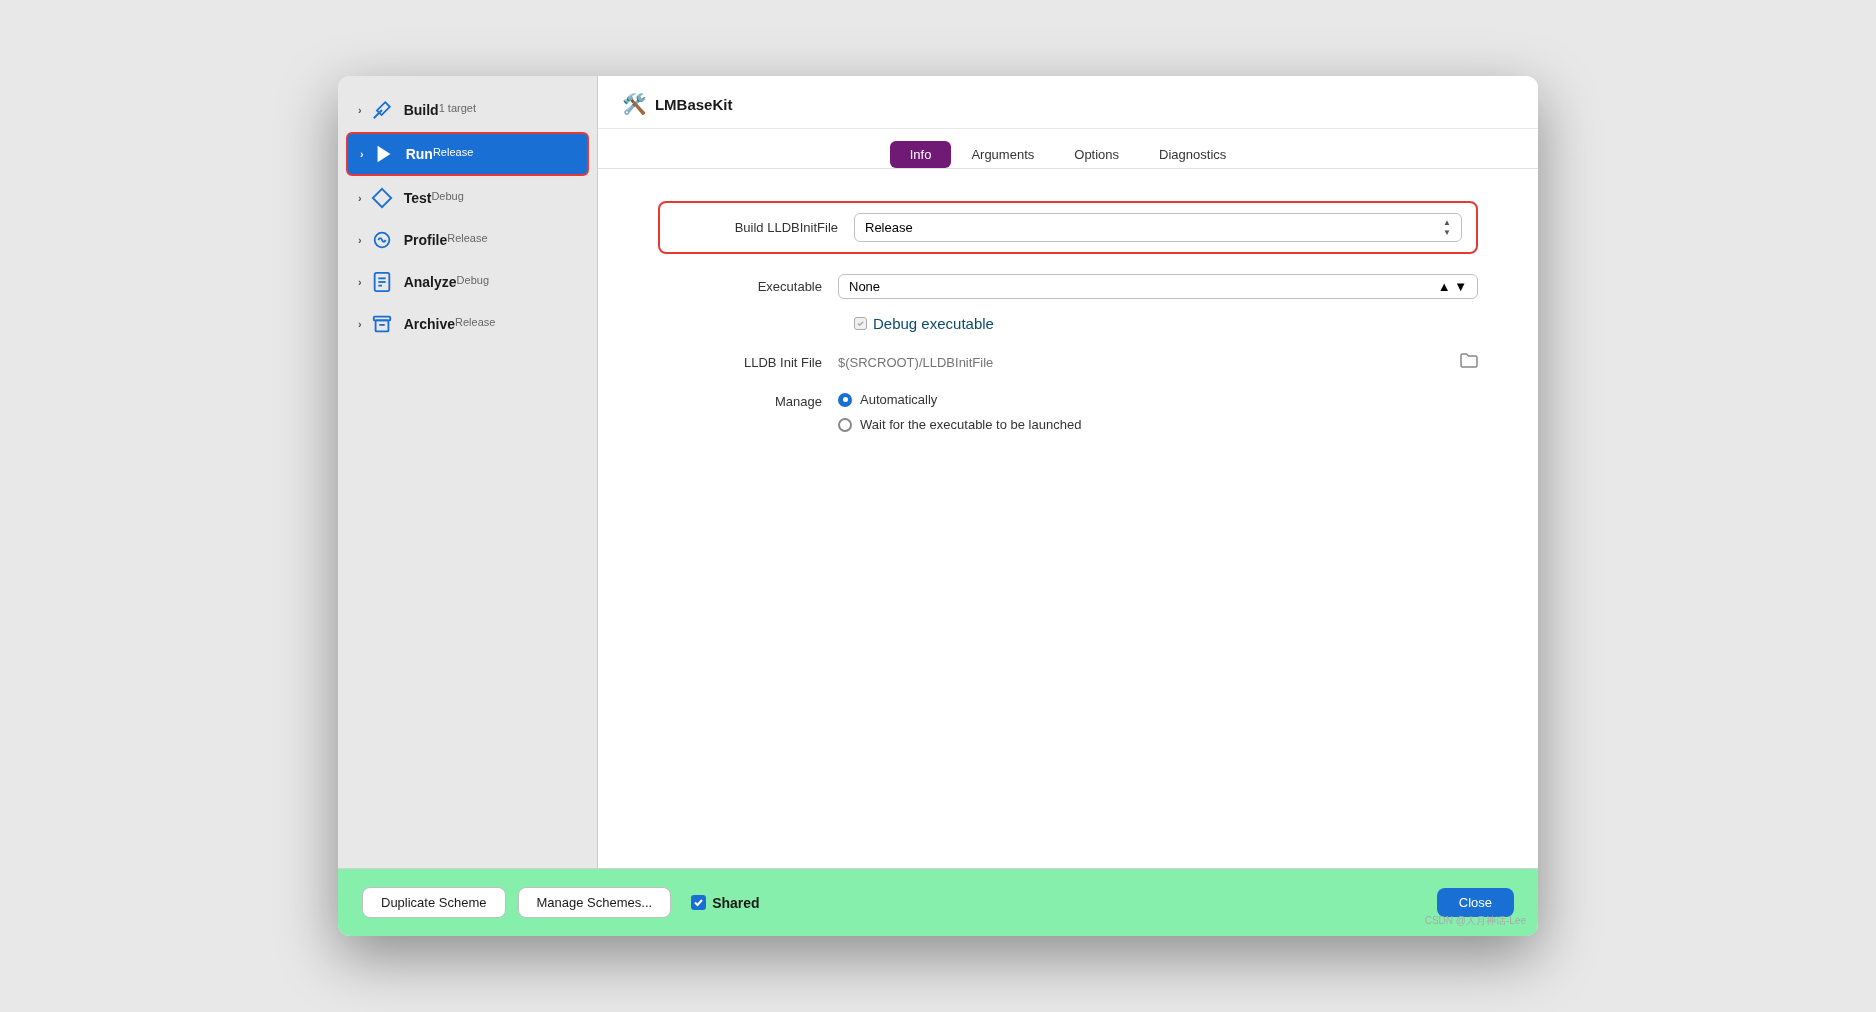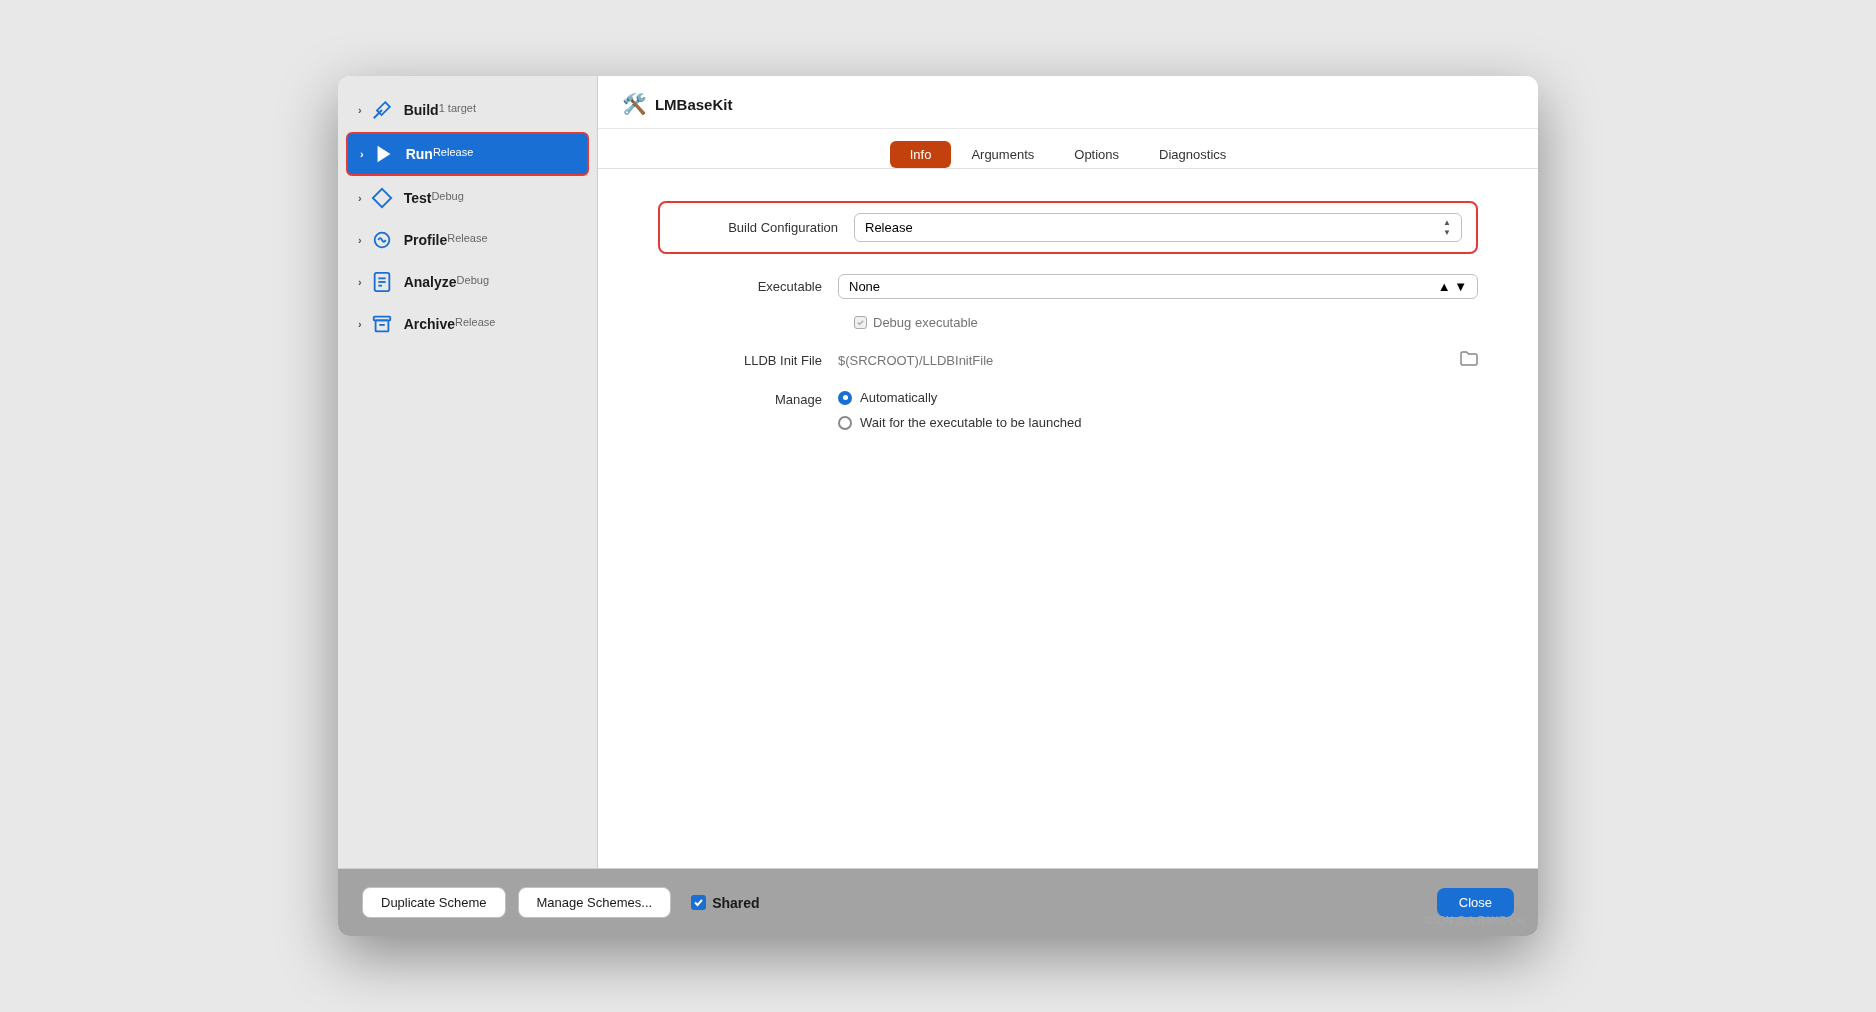--- a/index.html
+++ b/index.html
@@ -112,21 +112,21 @@
     .tab {
       padding: 6px 20px;
       font-size: 13px;
       color: #333;
       cursor: pointer;
       border-radius: 6px;
       border: none;
       background: transparent;
     }
     .tab.active {
-      background: #c2410c;
+      background: #701a75;
       color: white;
       border-radius: 6px;
     }
     
     .form-area {
       flex: 1;
       padding: 32px 60px;
       overflow-y: auto;
     }
     .build-config-row {
@@ -217,22 +217,22 @@
       display: flex;
       align-items: center;
       justify-content: center;
       background: #f0f0f0;
     }
     .checkbox-disabled svg {
       width: 9px;
       height: 9px;
     }
     .checkbox-label-disabled {
-      font-size: 13px;
-      color: #737373;
+      font-size: 15px;
+      color: #0c4a6e;
     }
     .lldb-row {
       display: flex;
       align-items: center;
       margin-bottom: 20px;
     }
     .lldb-row .field-label {
       width: 180px;
       text-align: right;
       padding-right: 16px;
@@ -304,21 +304,21 @@
       height: 5px;
       border-radius: 50%;
       background: white;
     }
     .radio-circle.empty {
       border: 2px solid #888;
     }
     
     .footer {
       height: 68px;
-      background: #a3a3a3;
+      background: #86efac;
       border-top: 1px solid #d0d0d0;
       display: flex;
       align-items: center;
       padding: 0 24px;
       gap: 12px;
     }
     .btn-outline {
       padding: 7px 18px;
       font-size: 13px;
       border: 1px solid #c0c0c0;
@@ -480,21 +480,21 @@
       <div class="tabs">
         <button class="tab active">Info</button>
         <button class="tab">Arguments</button>
         <button class="tab">Options</button>
         <button class="tab">Diagnostics</button>
       </div>
 
       <div class="form-area">
 
         <div class="build-config-row">
-          <span class="field-label">Build Configuration</span>
+          <span class="field-label">Build LLDBInitFile</span>
           <div class="field-select">
             <div class="select-box">
               <span>Release</span>
               <div class="stepper">
                 <span>▲</span>
                 <span>▼</span>
               </div>
             </div>
           </div>
         </div>

